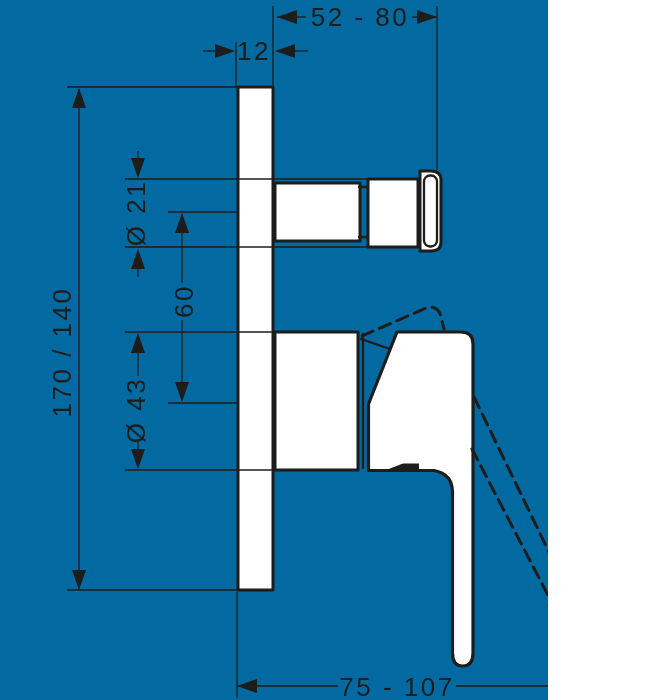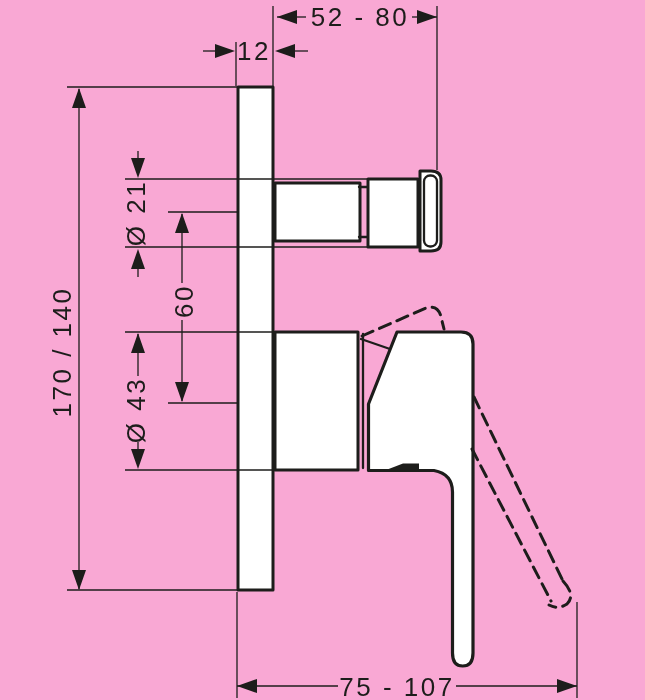--- a/index.html
+++ b/index.html
@@ -1,16 +1,16 @@
 <!DOCTYPE html>
 <html><head>
 <meta charset="utf-8">
 <style>
   html,body{margin:0;padding:0;background:#ffffff;}
-  .stage{position:relative;width:645px;height:700px;background:#f9a8d4;overflow:hidden;text-align:right;}
+  .stage{position:relative;width:548px;height:700px;background:#0369a1;overflow:hidden;text-align:right;}
   svg{display:block;}
   text{font-family:"Liberation Sans","DejaVu Sans",sans-serif;fill:#1d1d1b;}
   .dim-text{font-size:26px;letter-spacing:2.5px;}
   .thin{stroke:#1d1d1b;stroke-width:1.3;fill:none;}
   .dimline{stroke:#1d1d1b;stroke-width:1.3;fill:none;}
   .part{stroke:#1d1d1b;stroke-width:3;fill:#ffffff;stroke-linejoin:round;stroke-linecap:round;}
   .part-heavy{stroke:#1d1d1b;stroke-width:3.2;fill:#ffffff;stroke-linejoin:round;stroke-linecap:round;}
   .detail{stroke:#1d1d1b;stroke-width:2.3;fill:none;stroke-linecap:round;}
   .dashed{stroke:#1d1d1b;stroke-width:3;fill:none;stroke-linecap:round;stroke-linejoin:round;stroke-dasharray:12 7;}
   .arrow{fill:#1d1d1b;stroke:none;}

